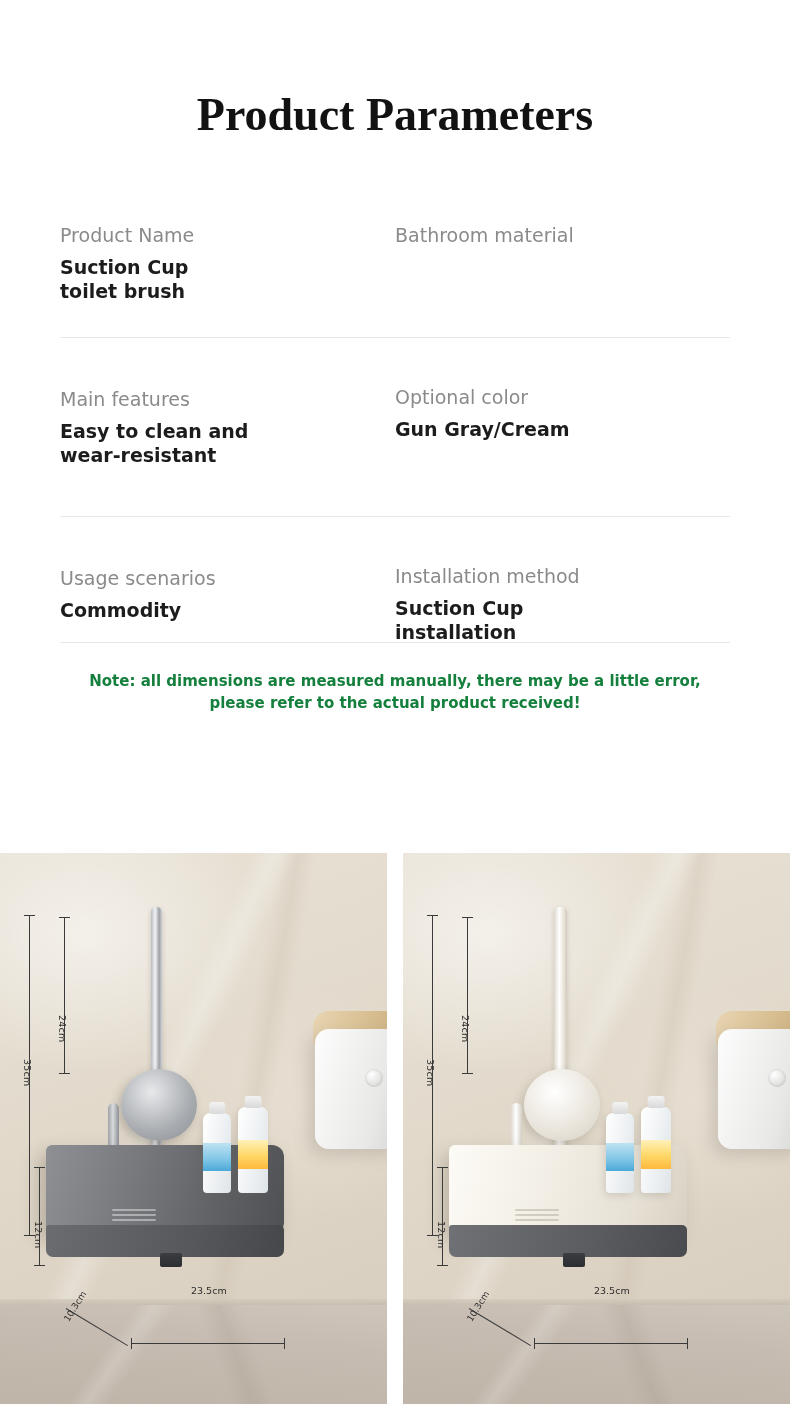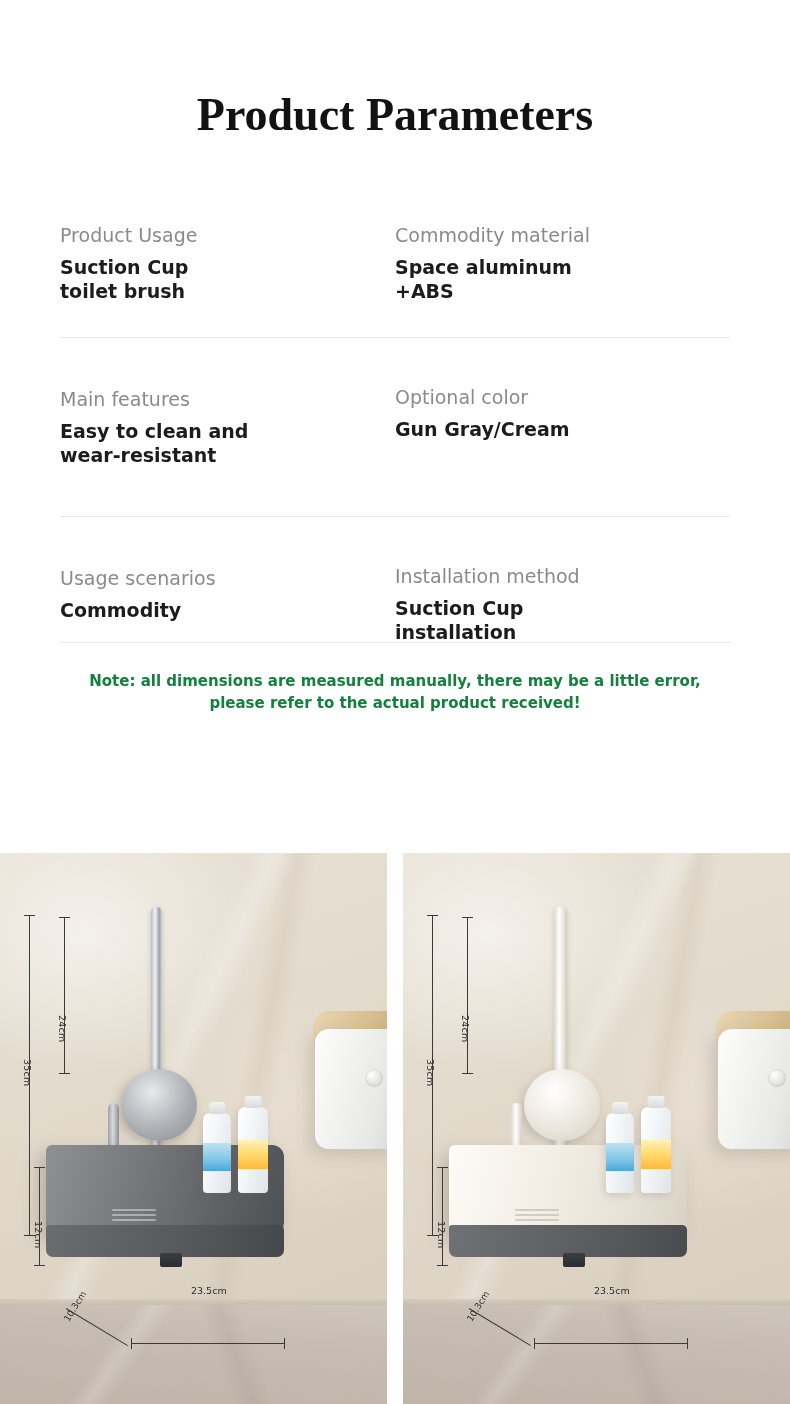--- a/index.html
+++ b/index.html
@@ -223,28 +223,26 @@
 </style>
 </head>
 <body>
 
 <div class="page-title">Product Parameters</div>
 
 <div class="spec-table">
 
   <div class="spec-row row1">
     <div class="spec-cell">
-      <div class="label">Product Usage</div>
+      <div class="label">Product Name</div>
       <div class="value">Suction Cup
 toilet brush</div>
     </div>
     <div class="spec-cell">
-      <div class="label">Commodity material</div>
-      <div class="value">Space aluminum
-+ABS</div>
+      <div class="label">Bathroom material</div>
     </div>
   </div>
 
   <div class="spec-row row2">
     <div class="divider"></div>
     <div class="spec-cell">
       <div class="label">Main features</div>
       <div class="value">Easy to clean and
 wear-resistant</div>
     </div>

